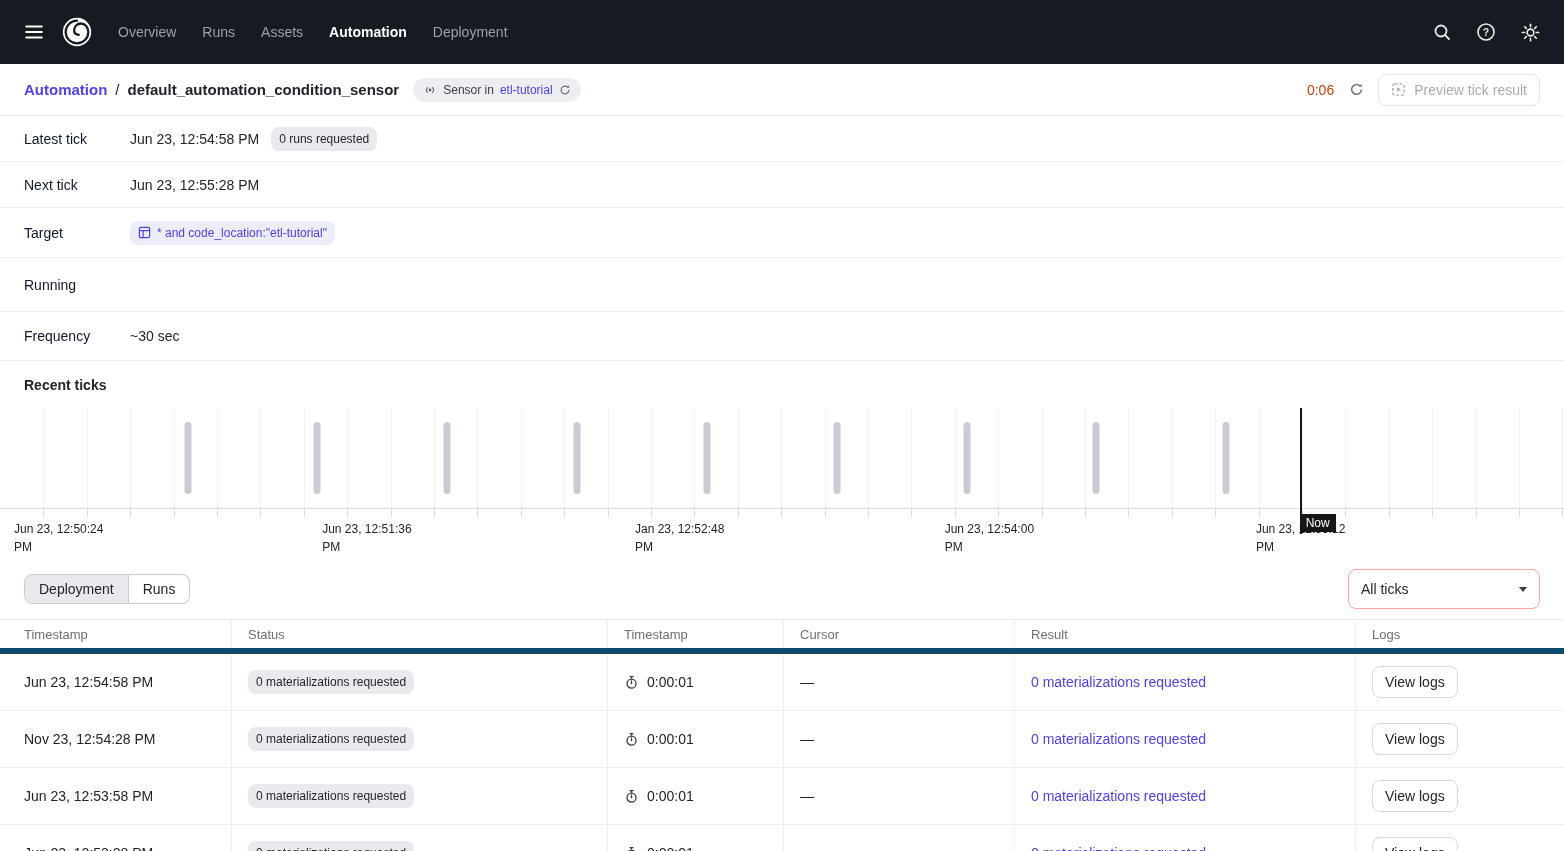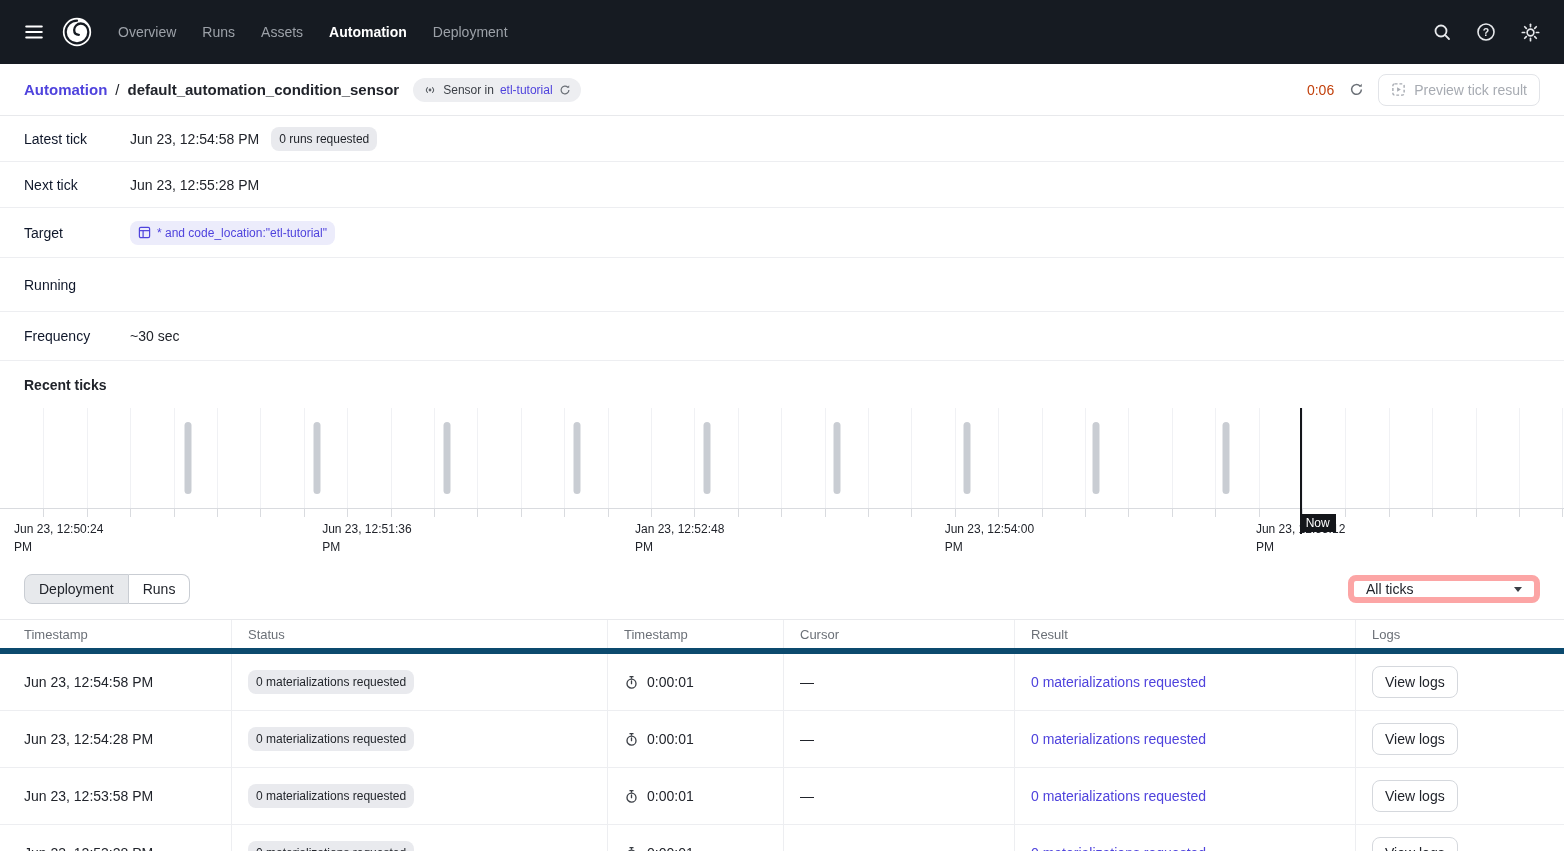--- a/index.html
+++ b/index.html
@@ -53,21 +53,21 @@
   .now-line{position:absolute;top:0;width:2px;height:126px;background:#14161A;z-index:3}
   .now-tag{position:absolute;top:106px;background:#14161A;color:#fff;font-size:12px;line-height:18px;padding:0 6px;z-index:4;white-space:nowrap}
 
   
   .tabs-row{height:60px;display:flex;align-items:center;justify-content:space-between;padding:0 24px}
   .seg{display:flex}
   .seg-btn{height:30px;padding:0 14px;font-size:14px;font-family:inherit;color:#21242B;background:#fff;border:1px solid #C9CDD3;cursor:pointer}
   .seg-btn.active{background:#E7E9EC}
   .seg-btn:first-child{border-radius:8px 0 0 8px}
   .seg-btn:last-child{border-radius:0 8px 8px 0;border-left:none}
-  .dropdown{width:192px;height:28px;border:6px solid #fca5a5;border-radius:8px;background:#fff;display:flex;align-items:center;justify-content:space-between;padding:0 12px;font-size:14px;cursor:pointer}
+  .dropdown{width:192px;height:40px;border:1px solid #fca5a5;border-radius:8px;background:#fff;display:flex;align-items:center;justify-content:space-between;padding:0 12px;font-size:14px;cursor:pointer}
   .caret{width:0;height:0;border-left:4px solid transparent;border-right:4px solid transparent;border-top:5px solid #3A3E45}
 
   
   .ticks-table{border-top:1px solid #E8E9EC}
   .thead,.trow{display:grid;grid-template-columns:231px 376px 176px 231px 341px auto}
   .thead{height:34px;border-bottom:6px solid #0c4a6e}
   .th{display:flex;align-items:center;padding:0 16px;font-size:13px;color:#6B7077}
   .trow{border-bottom:1px solid #EDEEF1}
   .td{display:flex;align-items:center;padding:0 16px;min-height:56px;font-size:14px}
   .thead > :first-child,.trow > :first-child{padding-left:24px}
@@ -362,21 +362,21 @@
     <div class="td">
             <a href="#" class="result-link">0 materializations requested</a>
           </div>
     <div class="td">
             <button class="btn">View logs</button>
           </div>
   </div>
 
   <div class="trow">
     <div class="td">
-            <span>Jun 23, 12:54:28 PM</span>
+            <span>Nov 23, 12:54:28 PM</span>
           </div>
     <div class="td">
             <span class="badge">0 materializations requested</span>
           </div>
     <div class="td">
       <span class="dur">
         <svg viewBox="0 0 16 16" width="15" height="15">
                 <circle cx="8" cy="9.2" r="4.8" fill="none" stroke="#3A3E45" stroke-width="1.4"></circle>
                 <line x1="8" y1="9.2" x2="8" y2="6.4" stroke="#3A3E45" stroke-width="1.4" stroke-linecap="round"></line>
                 <line x1="6.4" y1="1.8" x2="9.6" y2="1.8" stroke="#3A3E45" stroke-width="1.4" stroke-linecap="round"></line>

